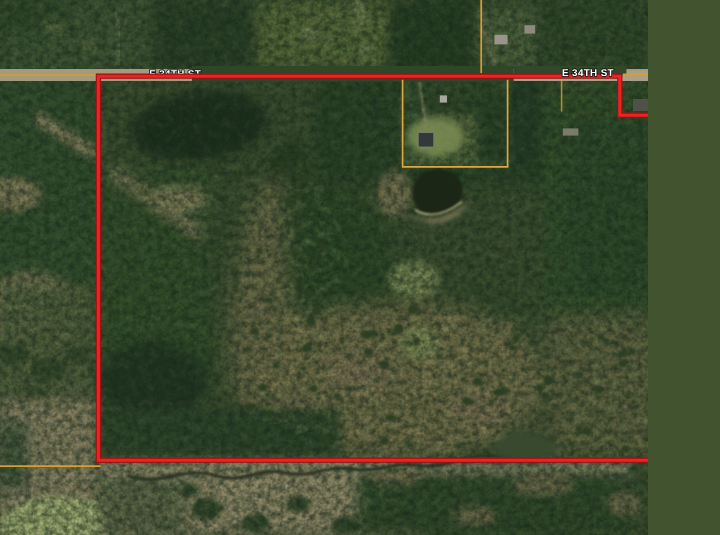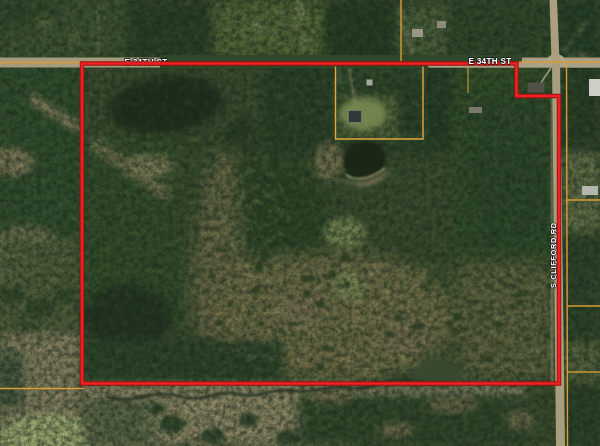--- a/index.html
+++ b/index.html
@@ -1,16 +1,16 @@
 <!DOCTYPE html>
 <html><head>
 <meta charset="utf-8">
 <style>
   html,body{margin:0;padding:0;background:#42532f;}
-  .wrap{width:600px;height:446px;overflow:hidden;position:relative;font-family:"Liberation Sans",sans-serif;}
+  .wrap{width:540px;height:446px;overflow:hidden;position:relative;font-family:"Liberation Sans",sans-serif;}
 </style>
 </head>
 <body>
 <div class="wrap">
 <svg width="600" height="446" viewBox="0 0 600 446" xmlns="http://www.w3.org/2000/svg">
 <defs>
   <filter id="b1" x="-60%" y="-60%" width="220%" height="220%">
           <feGaussianBlur stdDeviation="0.8"></feGaussianBlur>
         </filter>
   <filter id="b2" x="-40%" y="-40%" width="180%" height="180%">

